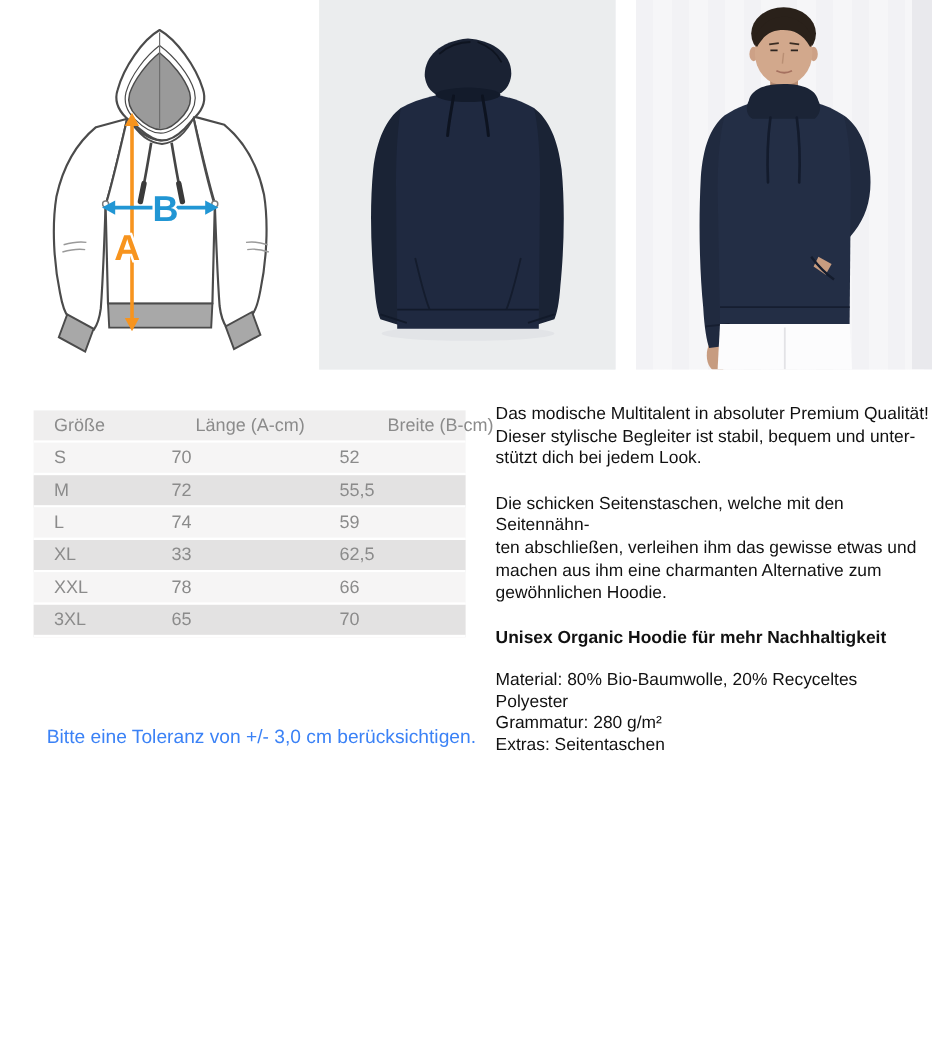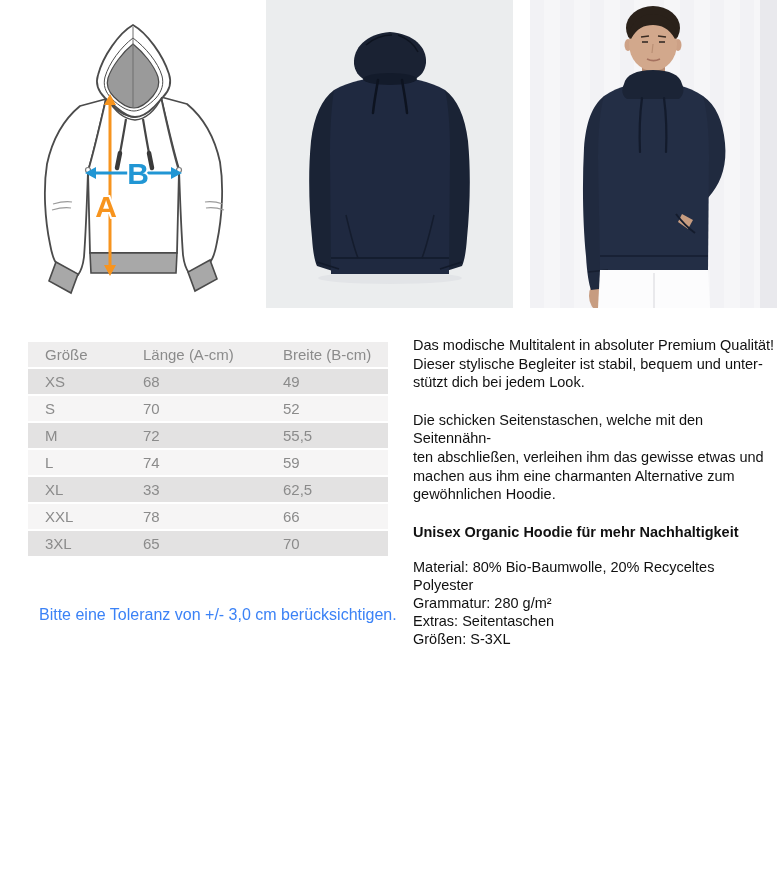--- a/index.html
+++ b/index.html
@@ -16,21 +16,21 @@
   .fig-model   { left: 530px; width: 247px;
                  background: repeating-linear-gradient(90deg,#f2f2f5 0 14px,#f6f6f8 14px 30px); }
   figure svg { display: block; width: 100%; height: 100%; }
 
   
   .size-table { position: absolute; left: 28px; top: 342px; width: 360px;
                 font-size: 15px; color: #8b8b8b; }
   .trow { display: grid; grid-template-columns: 115px 140px 105px;
           align-items: center; height: 27px; border-bottom: 2px solid #ffffff; }
   .trow > span:first-child { padding-left: 17px; }
-  .trow.head { background: #efeeee; }
+  .trow.head { background: #efeeee; gap: 20px; }
   .trow.dark { background: #e3e2e2; }
   .trow.lite { background: #f6f5f5; }
 
   .tolerance { position: absolute; left: 39px; top: 606px; width: 370px;
                font-size: 16px; color: #3b82f6; }
 
   
   .desc { position: absolute; left: 413px; top: 336px; width: 364px;
           font-size: 14.5px; line-height: 18.6px; color: #111111; }
   .desc p.para { white-space: pre-line; margin: 0 0 19px 0; }
@@ -151,25 +151,20 @@
         <path d="M134,98 C136,113 137,131 136,152" stroke="#131b2c" stroke-width="2.2" fill="none" stroke-linecap="round"></path>
       </svg>
     </figure>
   </div>
 
   <div class="size-table">
     <div class="trow head">
       <span>Größe</span>
       <span>Länge (A-cm)</span>
       <span>Breite (B-cm)</span>
-    </div>
-    <div class="trow dark">
-      <span>XS</span>
-      <span>68</span>
-      <span>49</span>
     </div>
     <div class="trow lite">
       <span>S</span>
       <span>70</span>
       <span>52</span>
     </div>
     <div class="trow dark">
       <span>M</span>
       <span>72</span>
       <span>55,5</span>
@@ -203,16 +198,15 @@
 Dieser stylische Begleiter ist stabil, bequem und unter-
 stützt dich bei jedem Look.</p>
     <p class="para">Die schicken Seitenstaschen, welche mit den Seitennähn-
 ten abschließen, verleihen ihm das gewisse etwas und
 machen aus ihm eine charmanten Alternative zum
 gewöhnlichen Hoodie.</p>
     <h3>Unisex Organic Hoodie für mehr Nachhaltigkeit</h3>
     <div class="spec">Material: 80% Bio-Baumwolle, 20% Recyceltes Polyester</div>
     <div class="spec">Grammatur: 280 g/m²</div>
     <div class="spec">Extras: Seitentaschen</div>
-    <div class="spec">Größen: S-3XL</div>
   </div>
 
 </div>
 
 </body></html>

